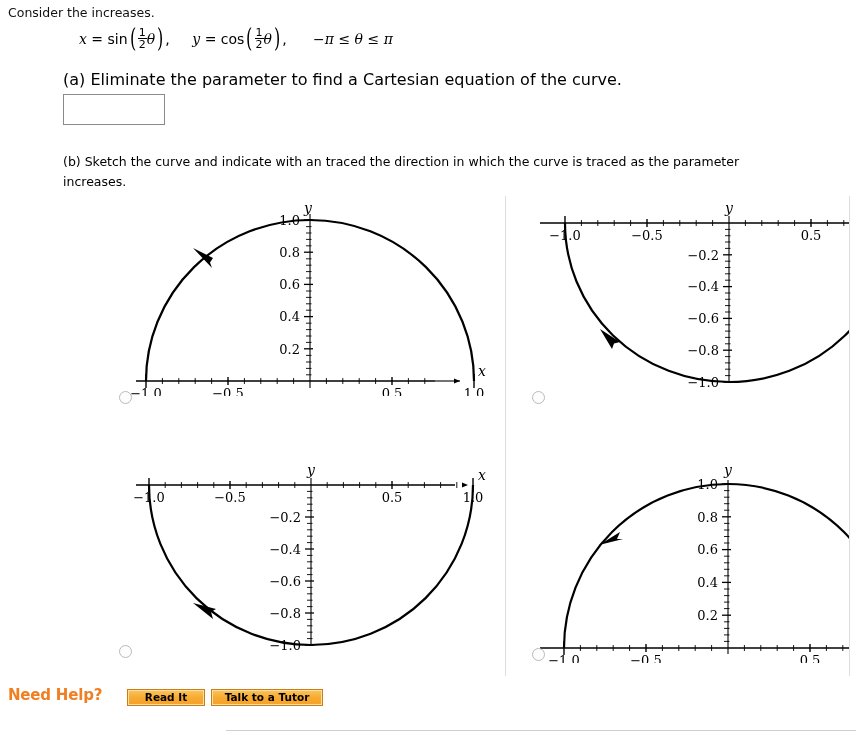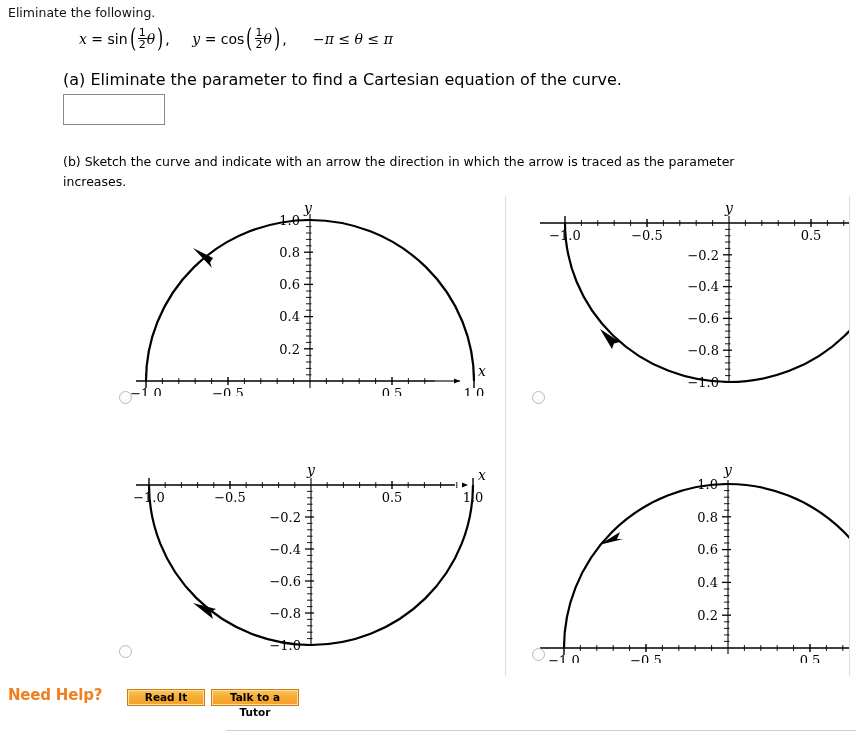--- a/index.html
+++ b/index.html
@@ -98,21 +98,21 @@
     font-size: 10.5px;
     font-weight: bold;
     color: #000;
     text-align: center;
     line-height: 15px;
     box-sizing: border-box;
     padding: 0 4px;
     cursor: pointer;
   }
   #read-it-button { left: 127px; top: 689px; width: 78px; }
-  #talk-tutor-button { left: 211px; top: 689px; width: 88px; }
+  #talk-tutor-button { left: 211px; top: 689px; width: 112px; }
 
   #bottom-divider {
     left: 226px; top: 730px;
     width: 630px; height: 1px;
     background: #cfcfcf;
   }
 
   .panel-divider {
     top: 196px; width: 1px; height: 480px;
     background: #dddddd;
@@ -121,37 +121,37 @@
   svg text {
     font-family: "DejaVu Serif", "Liberation Serif", serif;
     fill: #000;
   }
   .tick-label { font-size: 13px; }
   .axis-name { font-size: 14px; font-style: italic; }
 </style>
 </head>
 <body>
 
-<div class="abs" id="prompt-intro">Eliminate the following.</div>
+<div class="abs" id="prompt-intro">Consider the increases.</div>
 
 <div class="abs" id="equation-line">
   <span class="mvar">x</span>
   <span>=</span>
   <span class="mfunc">sin</span><span class="paren">(</span><span class="frac"><span class="num">1</span><span class="den">2</span></span><span class="mvar">θ</span><span class="paren">)</span><span>,</span><span class="eqgap"></span>
   <span class="mvar">y</span>
   <span>=</span>
   <span class="mfunc">cos</span><span class="paren">(</span><span class="frac"><span class="num">1</span><span class="den">2</span></span><span class="mvar">θ</span><span class="paren">)</span><span>,</span><span class="eqgap-lg"></span>
   <span class="mvar">−π ≤ θ ≤ π</span>
 </div>
 
 <div class="abs" id="part-a-text">(a) Eliminate the parameter to find a Cartesian equation of the curve.</div>
 
 <input class="abs" id="answer-input" type="text" placeholder="" style="">
 
-<div class="abs" id="part-b-text">(b) Sketch the curve and indicate with an arrow the direction in which the arrow is traced as the parameter increases.</div>
+<div class="abs" id="part-b-text">(b) Sketch the curve and indicate with an traced the direction in which the curve is traced as the parameter increases.</div>
 
 <div class="abs panel-divider" style="left:505px;"></div>
 <div class="abs panel-divider" style="left:849px;"></div>
 
 <div class="abs graph-panel" id="graph-choice-1" style="left:110px; top:196px; width:390px; height:200px;">
   <svg width="390" height="200" viewBox="0 0 390 200">
 
     <text class="axis-name" x="198" y="17" text-anchor="middle">y</text>
 
     <line x1="26" y1="185" x2="325" y2="185" stroke="#000" stroke-width="1.4"></line>

